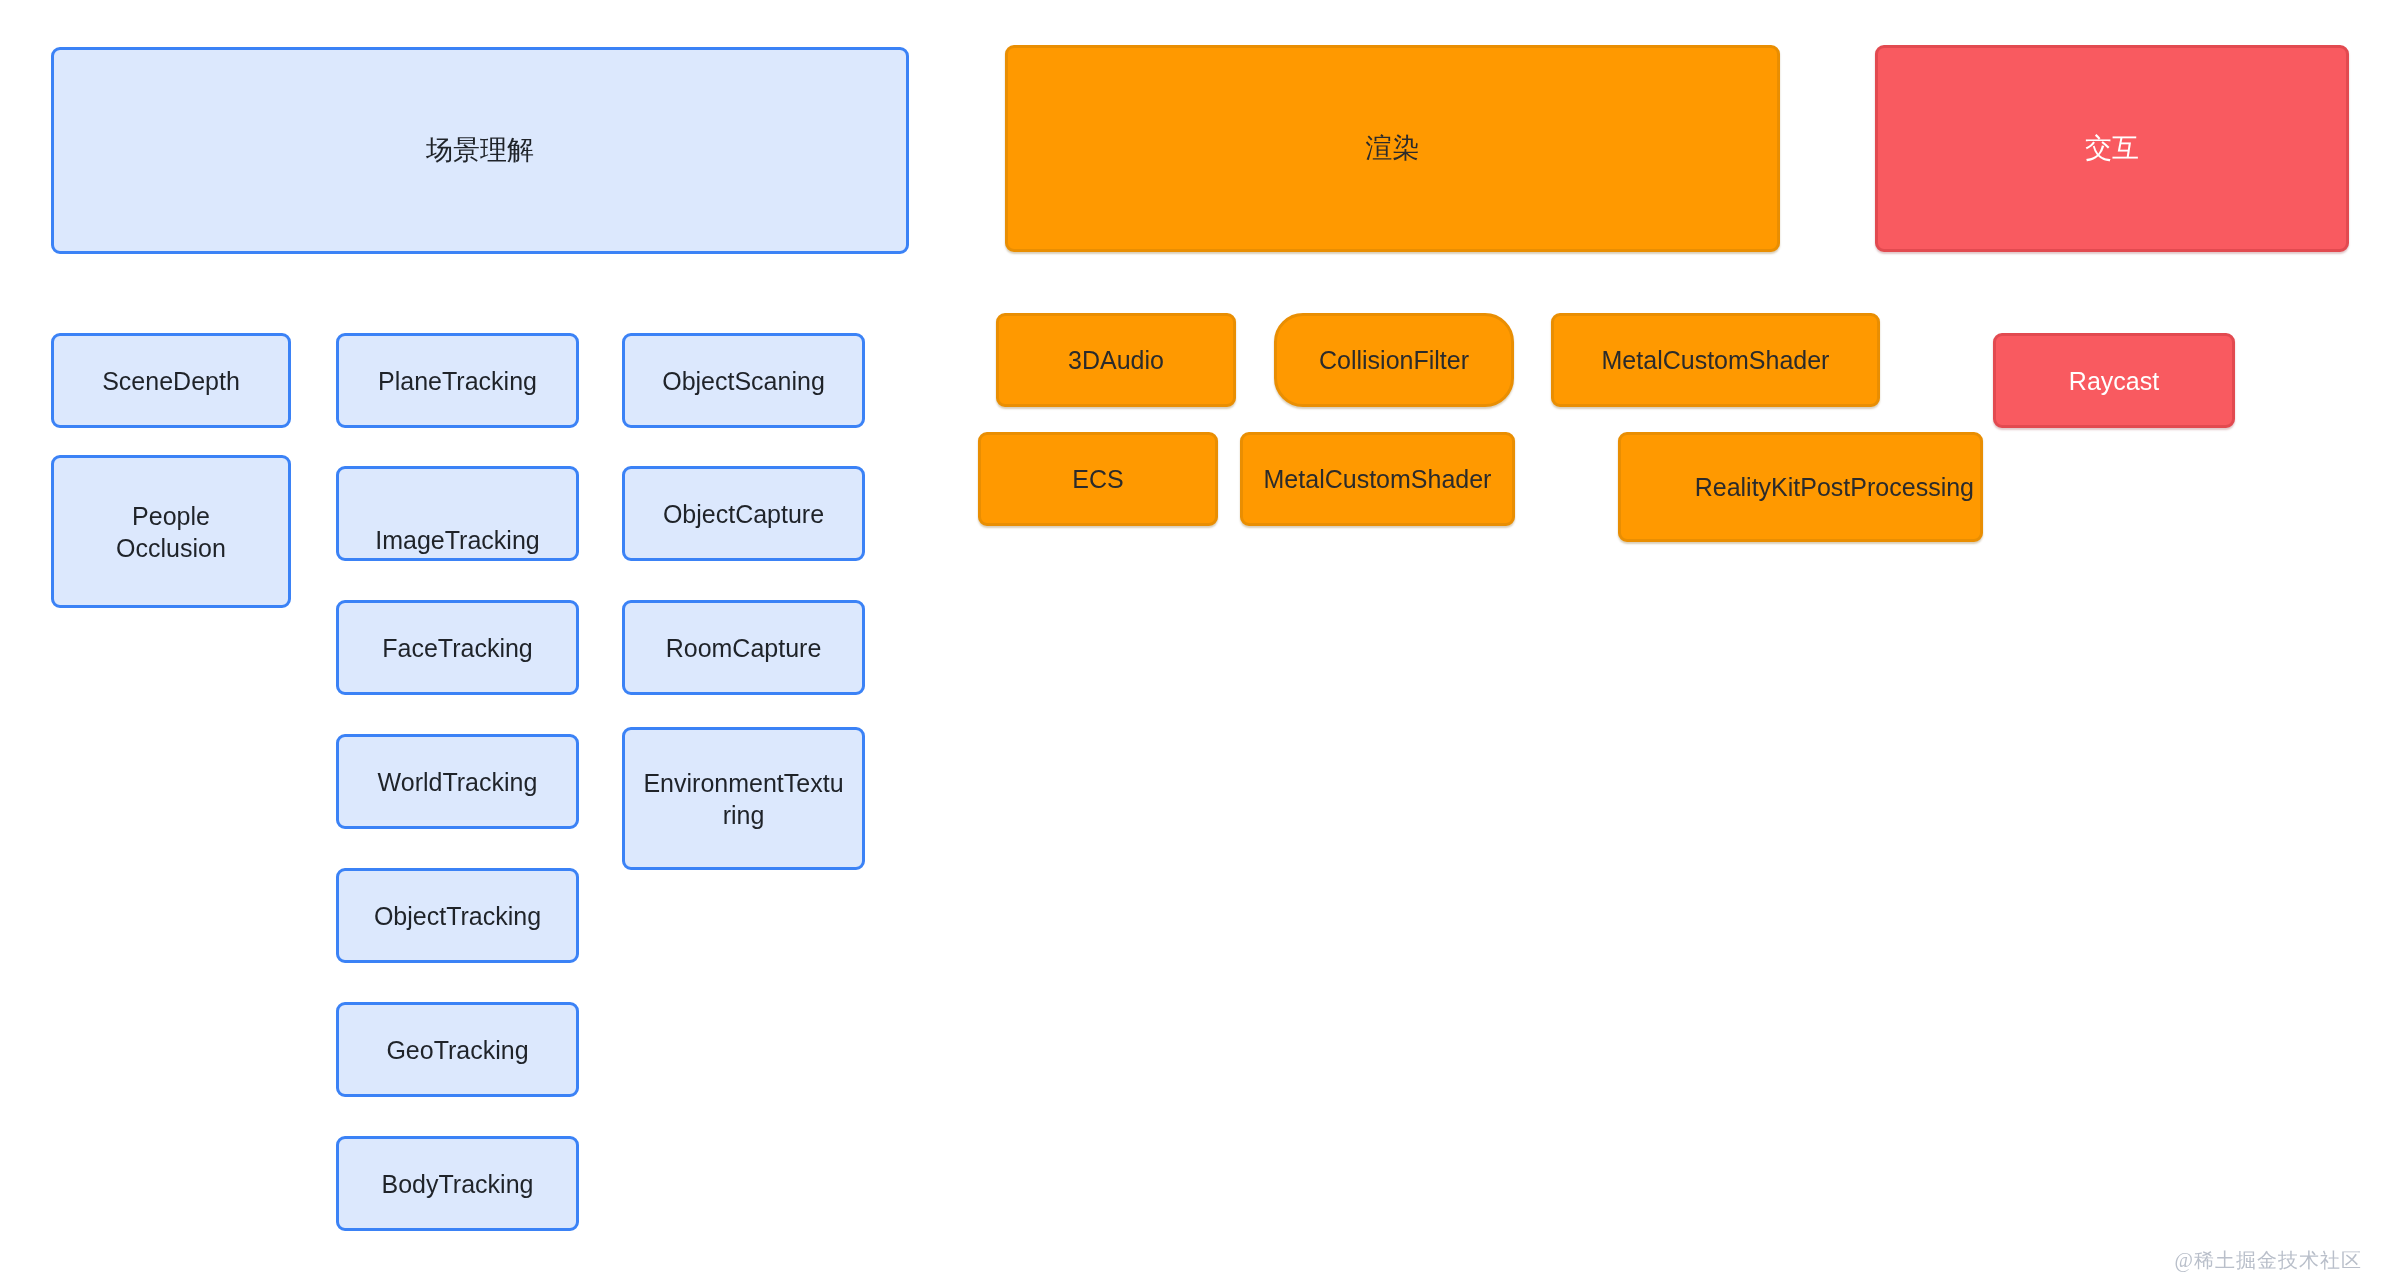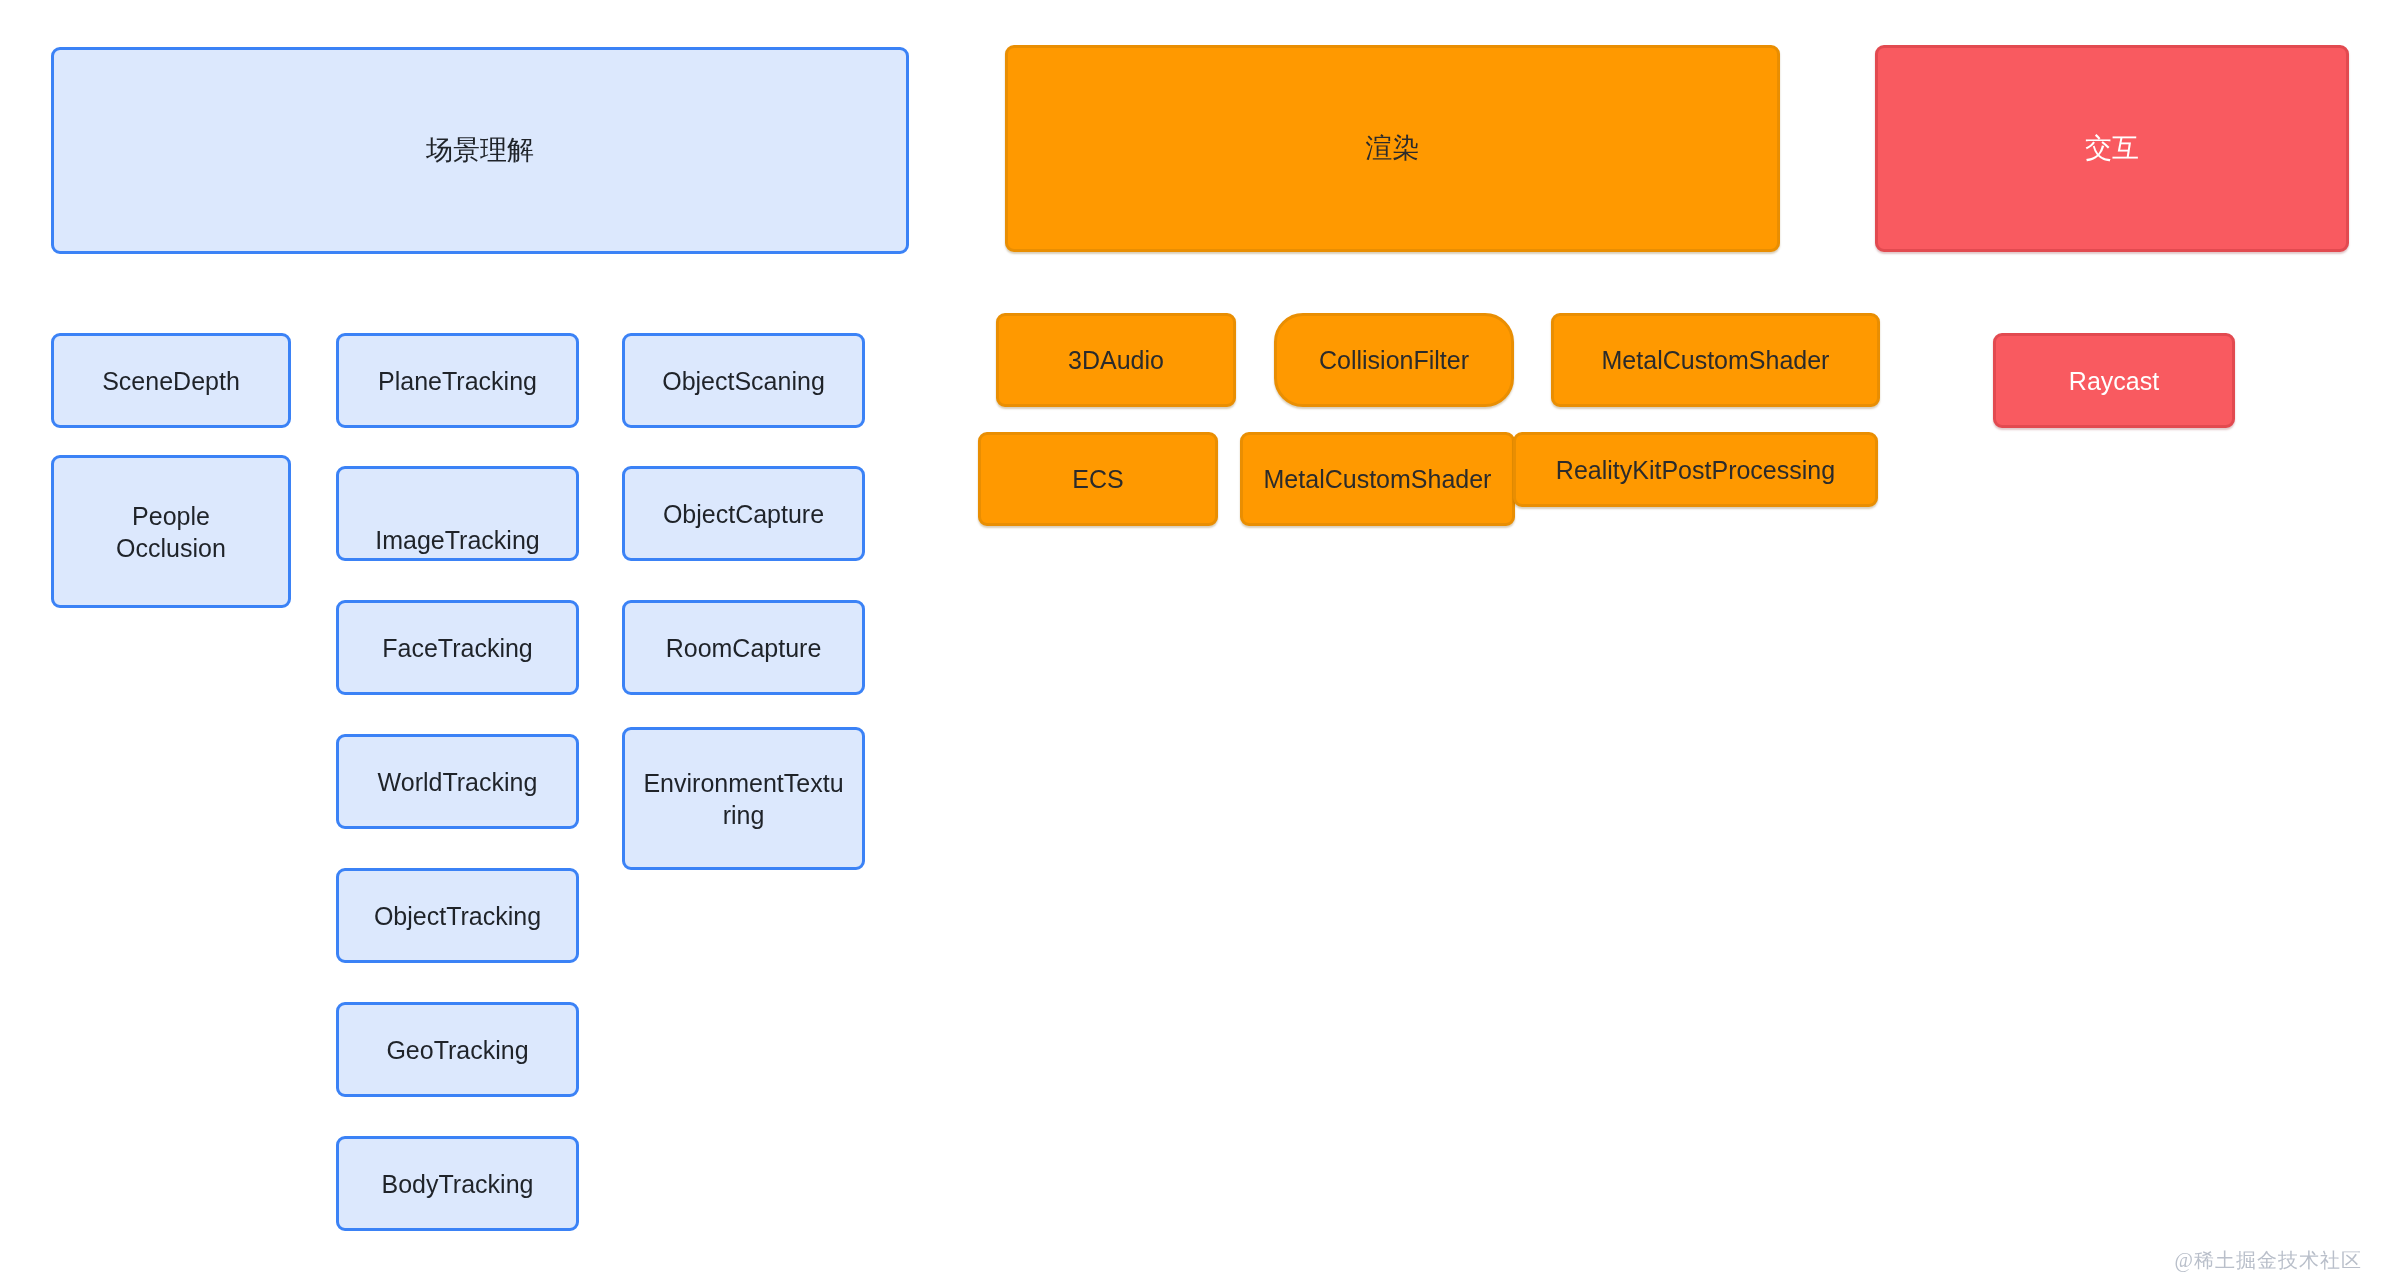--- a/index.html
+++ b/index.html
@@ -169,21 +169,21 @@
   </div>
 
   <div class="node orange leaf" style="left:978px; top:432px; width:240px; height:94px;">
     <span class="label">ECS</span>
   </div>
 
   <div class="node orange leaf" style="left:1240px; top:432px; width:275px; height:94px;">
     <span class="label">MetalCustomShader</span>
   </div>
 
-  <div class="node orange leaf" style="left:1513px; top:432px; width:365px; height:75px;">
+  <div class="node orange leaf" style="left:1618px; top:432px; width:365px; height:110px;text-align:right;">
     <span class="label">RealityKitPostProcessing</span>
   </div>
 
   <div class="node red leaf" style="left:1993px; top:333px; width:242px; height:95px;">
     <span class="label">Raycast</span>
   </div>
 
   <div class="watermark">@稀土掘金技术社区</div>
 
 </div>

